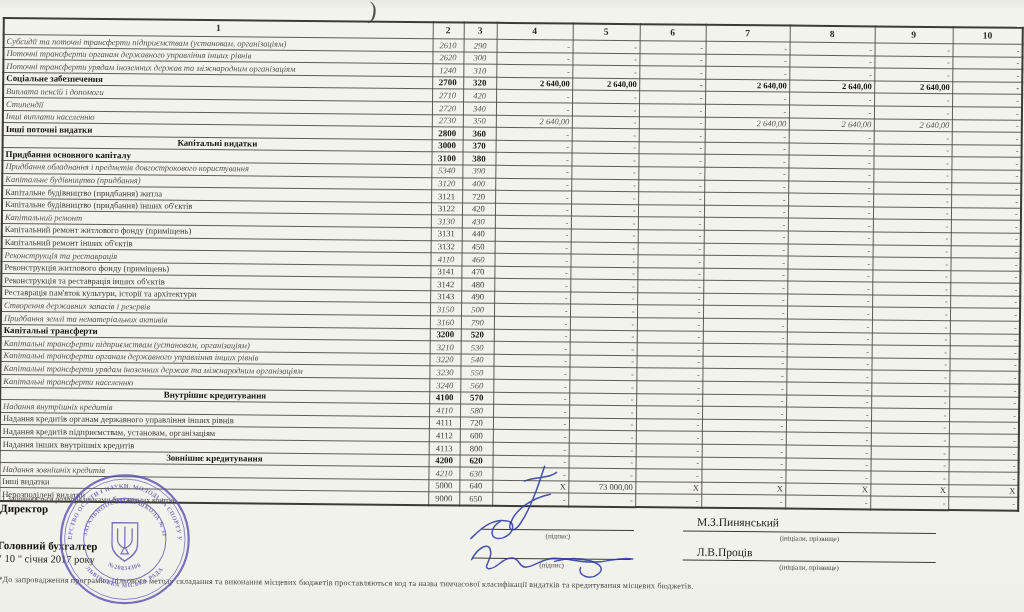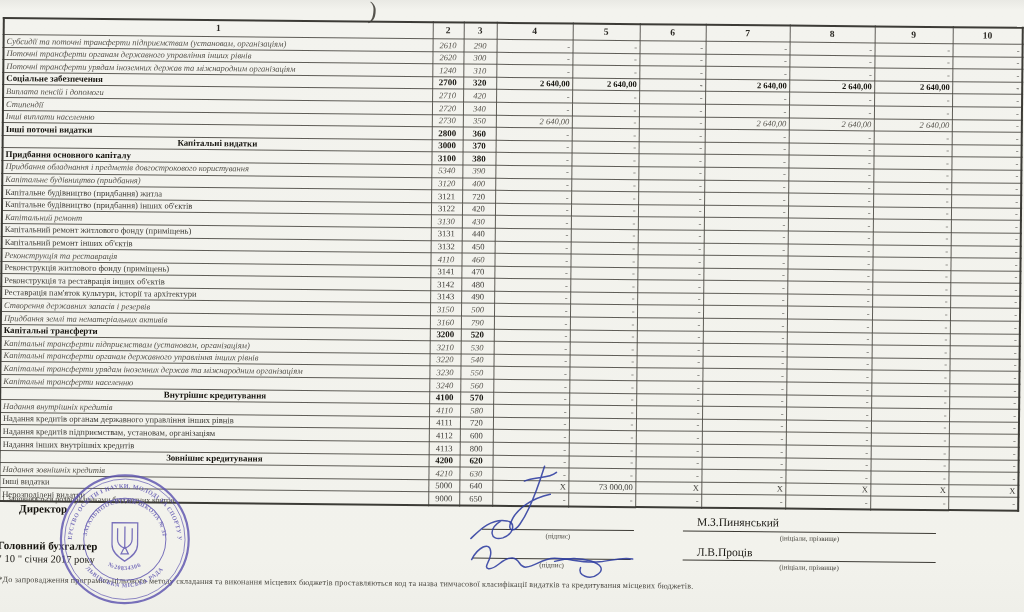--- a/index.html
+++ b/index.html
@@ -30,21 +30,21 @@
   tr.italic td.c-name,tr.italic td.c-code,tr.italic td.c-line{font-style:italic;color:#55524b;}
   tr.bold td.c-name,tr.bold td.c-code,tr.bold td.c-line{font-weight:700;color:#16140f;font-size:8.9px;}
   tr.bold-center td.c-name{text-align:center;}
   tr.bold-center td.c-name,tr.bold-center td.c-code,tr.bold-center td.c-line{font-weight:700;color:#16140f;font-size:8.9px;}
   tr.bold td,tr.bold-center td{border-top-width:1.4px;border-bottom-width:1.2px;}
   tr.vals-bold td.c-val{font-weight:700;color:#17150f;}
   tr.vals-italic td.c-val{font-style:italic;color:#55524b;}
 
   
   .fn1{position:absolute;left:6px;top:494px;font-size:7.8px;color:#3f3d37;}
-  .lbl-director{position:absolute;left:5px;top:502px;font-size:11px;font-weight:700;color:#16140f;padding-left:19px;}
+  .lbl-director{position:absolute;left:5px;top:502px;font-size:11px;font-weight:700;color:#16140f;}
   .lbl-accountant{position:absolute;left:3px;top:539px;font-size:11px;font-weight:700;color:#16140f;}
   .lbl-date{position:absolute;left:3px;top:553px;font-size:10.5px;color:#23211c;}
   .fn2{position:absolute;left:4px;top:575px;width:1016px;font-size:8px;color:#45433c;letter-spacing:.2px;}
 
   .sig-line{position:absolute;border-bottom:1px solid #3c3a34;}
   .sig-cap{position:absolute;font-size:7px;color:#45433c;text-align:center;}
   .person-name{position:absolute;font-size:11.5px;color:#1d1b16;padding-left:14px;}
 
   
   .pen path{fill:none;stroke:var(--pen-ink,#2e3ca0);stroke-width:1.5;stroke-linecap:round;stroke-linejoin:round;opacity:.88;}

